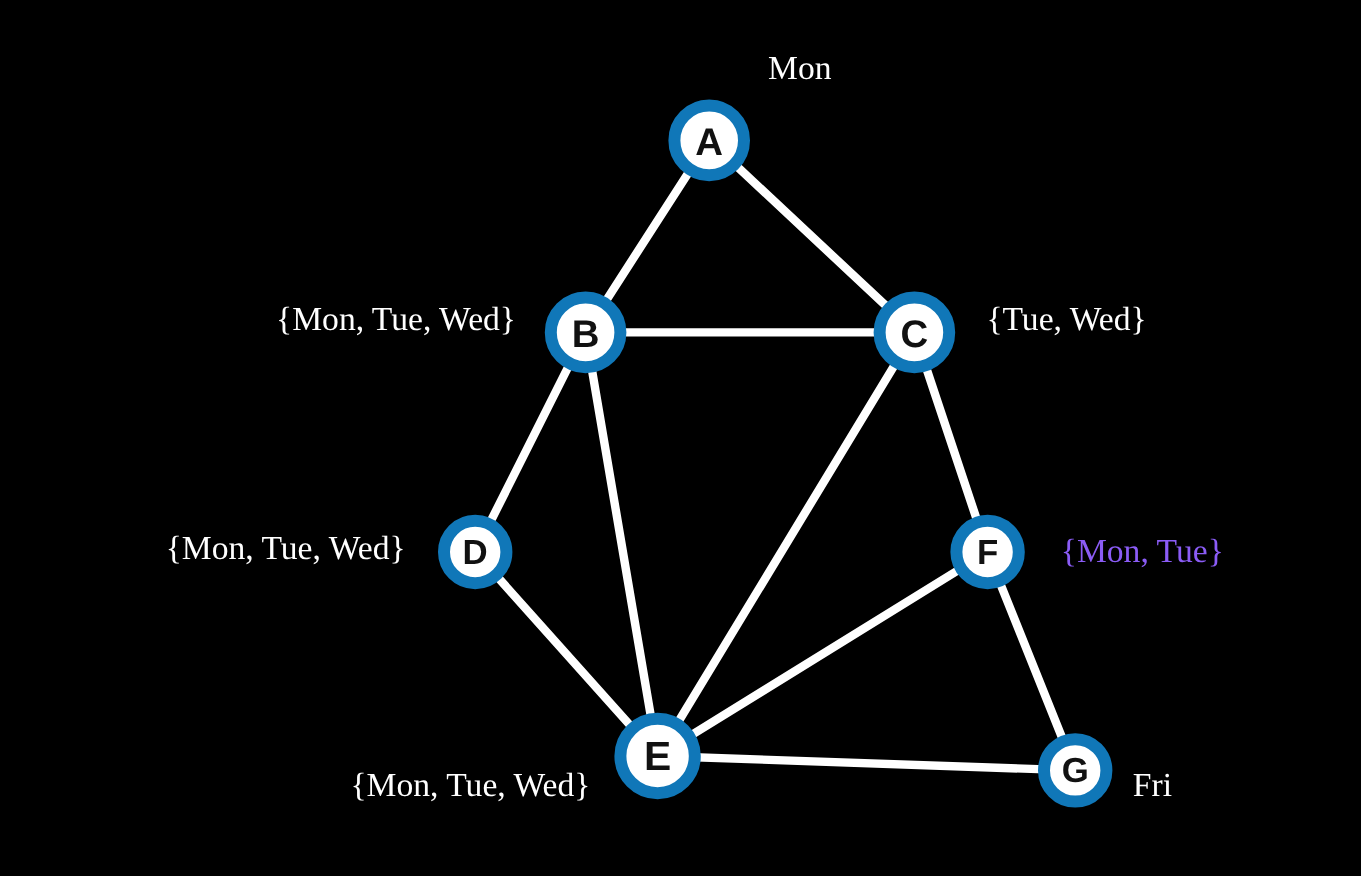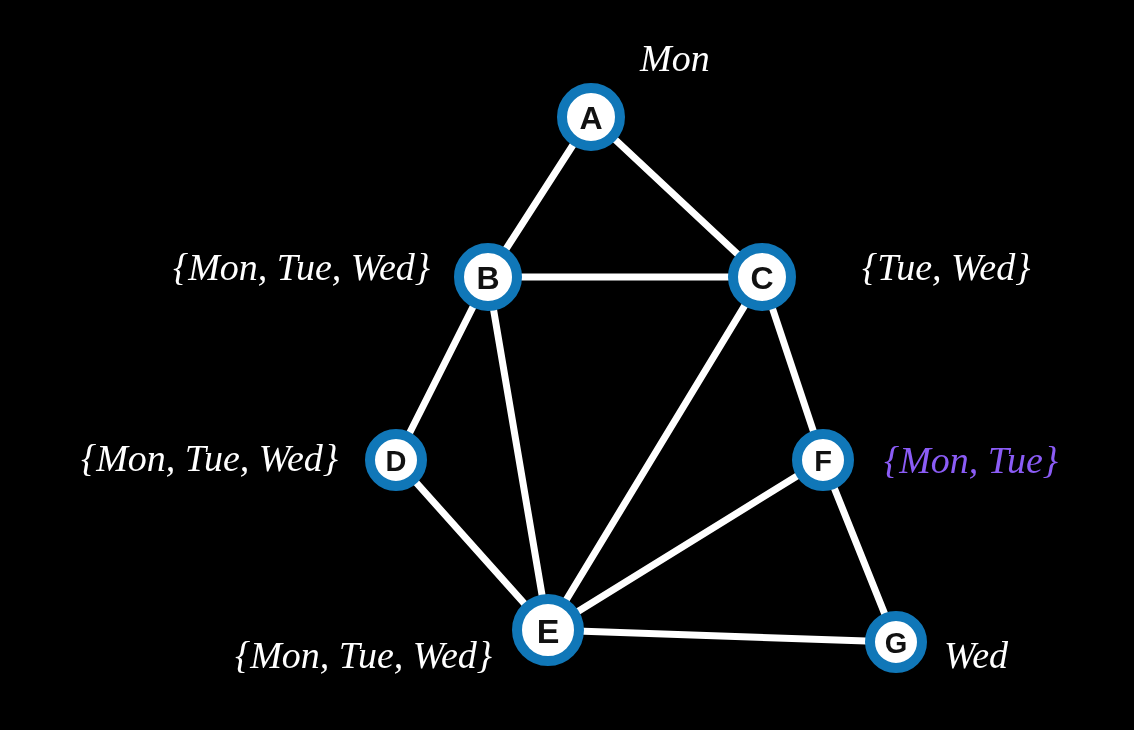--- a/index.html
+++ b/index.html
@@ -37,22 +37,21 @@
     font-family: "Liberation Sans", sans-serif;
     font-weight: bold;
     text-anchor: middle;
     dominant-baseline: central;
     letter-spacing: 0px;
   }
   .domain-label {
     position: absolute;
     color: #ffffff;
     font-family: "Liberation Serif", serif;
-    font-style: italic;
-    font-size: 38px;
+    font-size: 28px;
     line-height: 1;
     white-space: nowrap;
     transform: translate(0, -50%);
     text-align: right;
   }
   .domain-label.align-right {
     transform: translate(-100%, -50%);
   }
 </style>
 </head>
@@ -100,19 +99,19 @@
         </g>
         <g>
           <circle class="node-ring" cx="896" cy="642" r="26" fill="#ffffff" stroke="#1077b8" stroke-width="10"></circle>
           <text class="node-letter" x="896" y="643" font-size="29" fill="#111111">G</text>
         </g>
       </g>
   </svg>
   <div id="labels-layer">
       <div class="domain-label" style="left: 640px; top: 58px; color: rgb(255, 255, 255);">Mon</div>
       <div class="domain-label align-right" style="left: 430px; top: 267px; color: rgb(255, 255, 255);">{Mon, Tue, Wed}</div>
-      <div class="domain-label" style="left: 822px; top: 267px; color: rgb(255, 255, 255); margin-left: 40px;">{Tue, Wed}</div>
+      <div class="domain-label" style="left: 822px; top: 267px; color: rgb(255, 255, 255);">{Tue, Wed}</div>
       <div class="domain-label align-right" style="left: 338px; top: 458px; color: rgb(255, 255, 255);">{Mon, Tue, Wed}</div>
       <div class="domain-label align-right" style="left: 492px; top: 655px; color: rgb(255, 255, 255);">{Mon, Tue, Wed}</div>
       <div class="domain-label" style="left: 884px; top: 460px; color: #8b5cf6;">{Mon, Tue}</div>
-      <div class="domain-label" style="left: 944px; top: 655px; color: rgb(255, 255, 255);">Wed</div>
+      <div class="domain-label" style="left: 944px; top: 655px; color: rgb(255, 255, 255);">Fri</div>
     </div>
 </div>
 
 </body></html>

